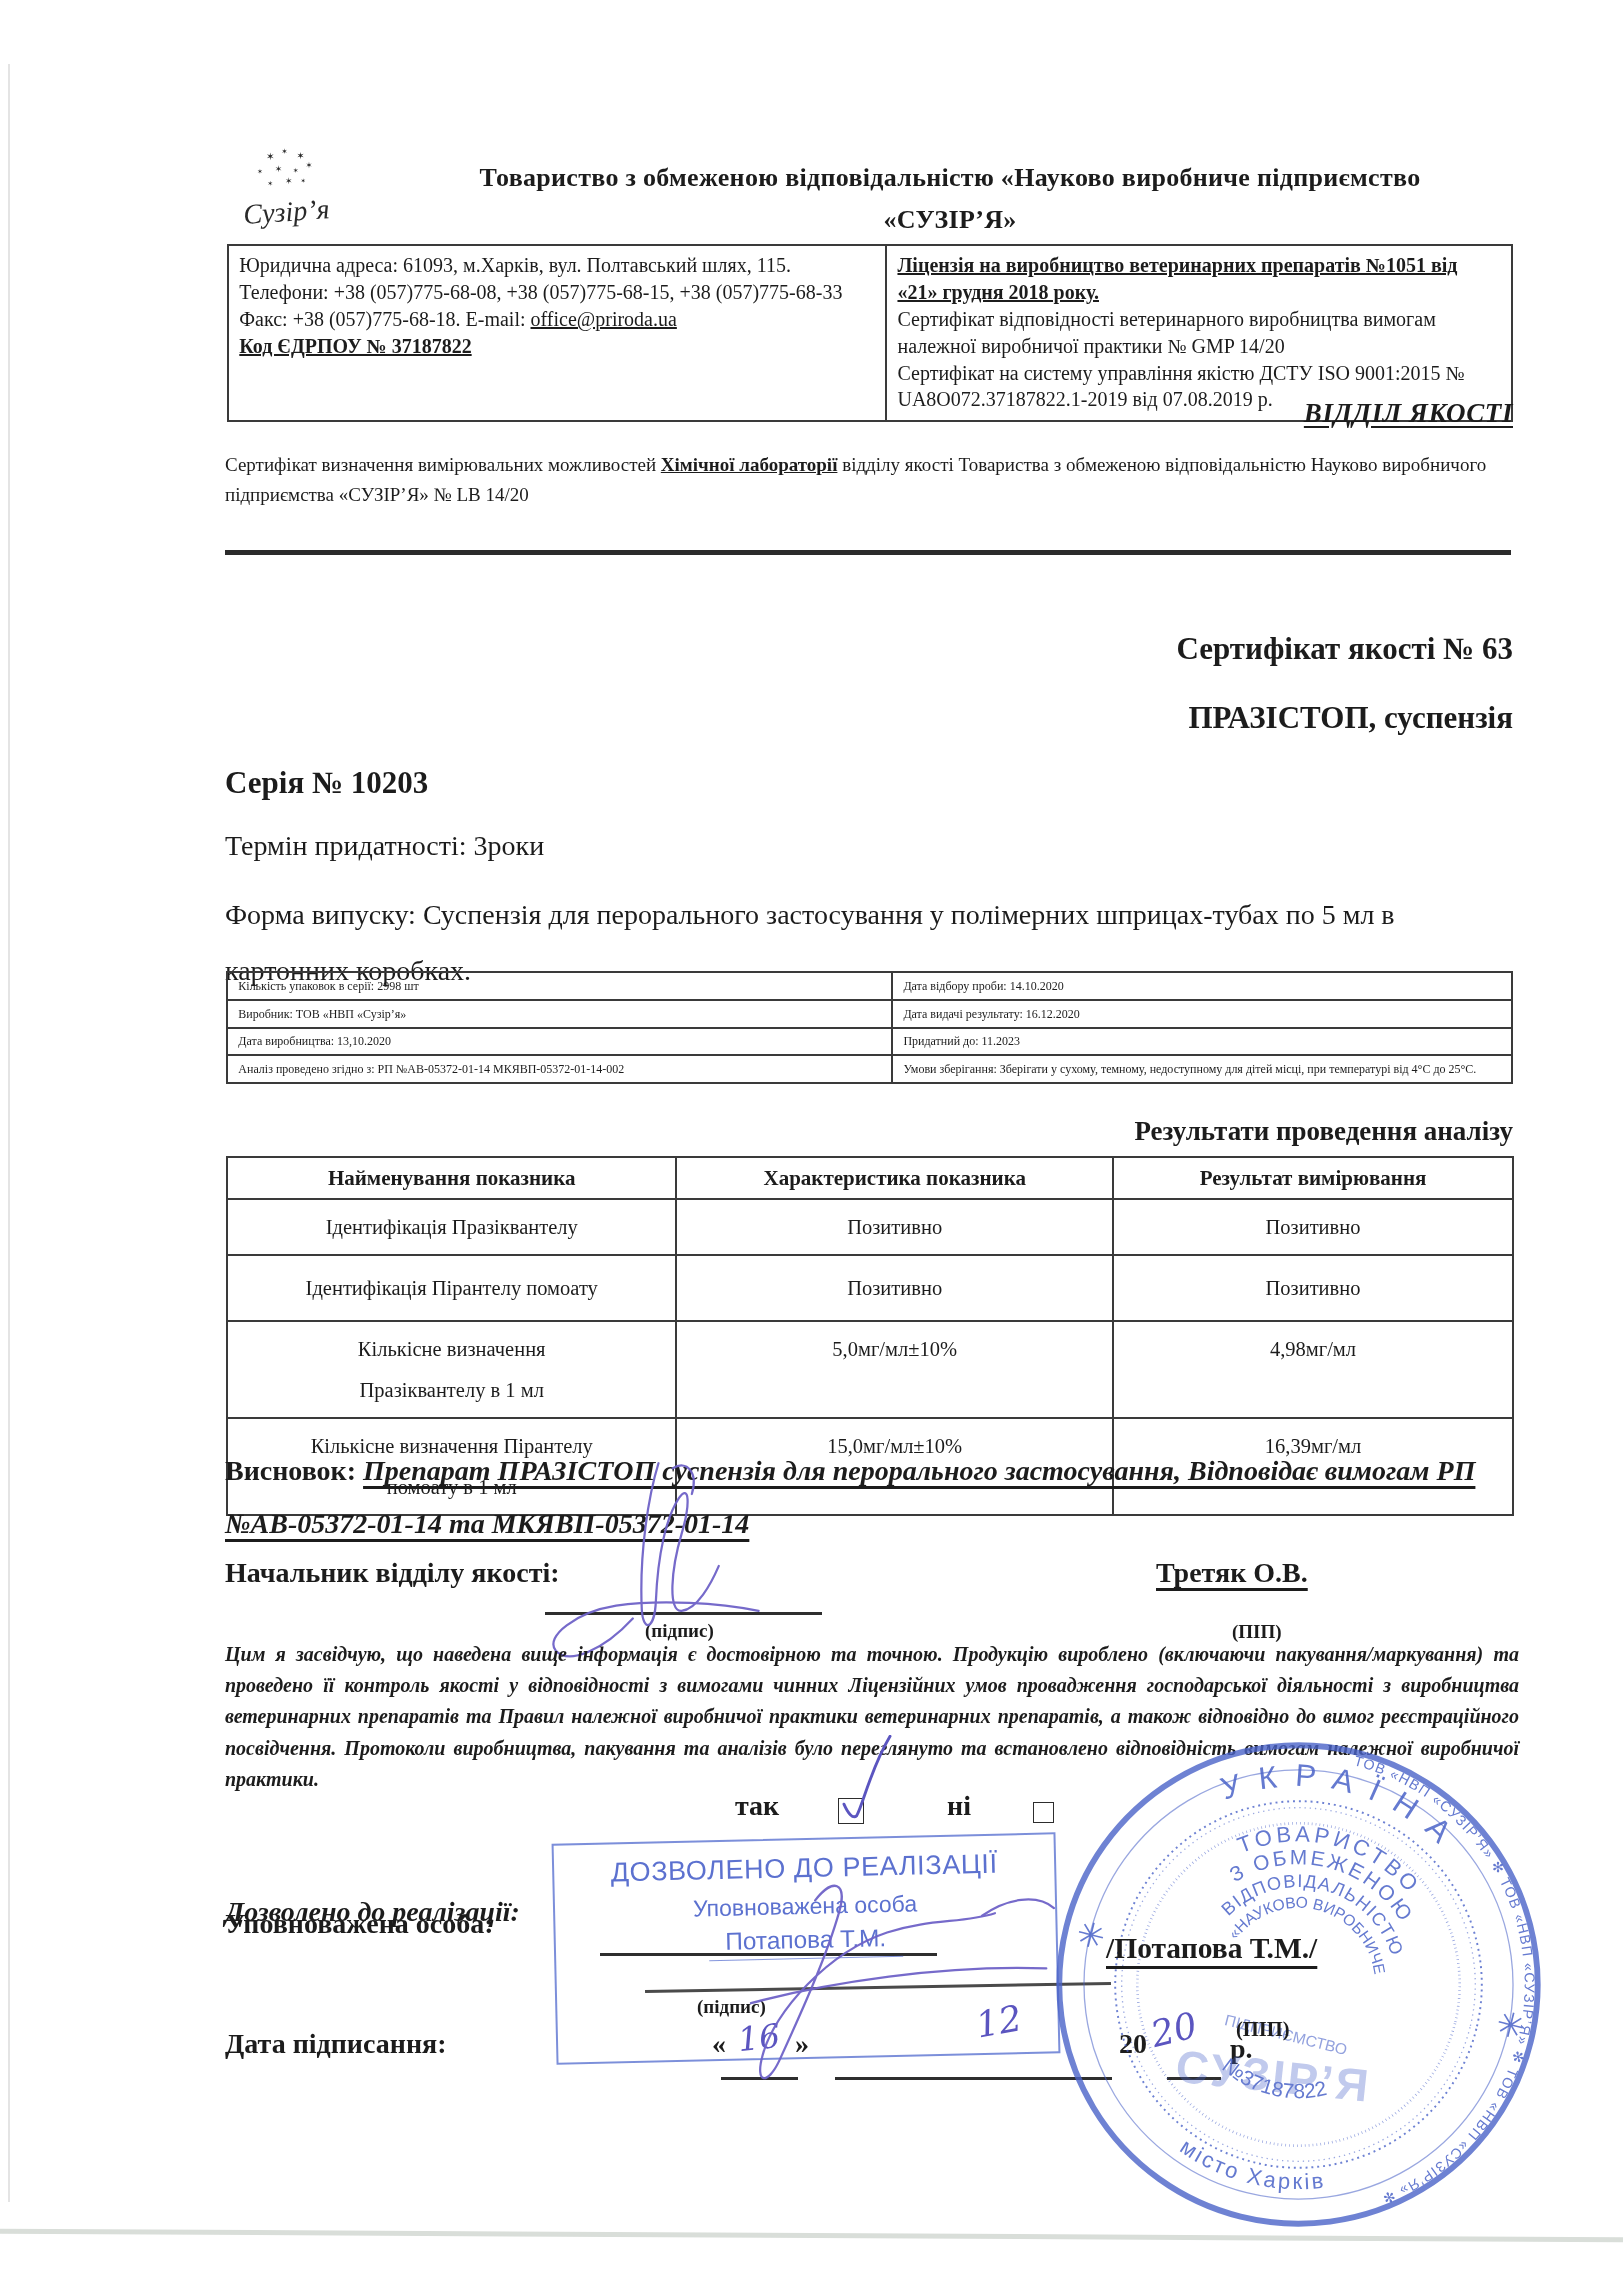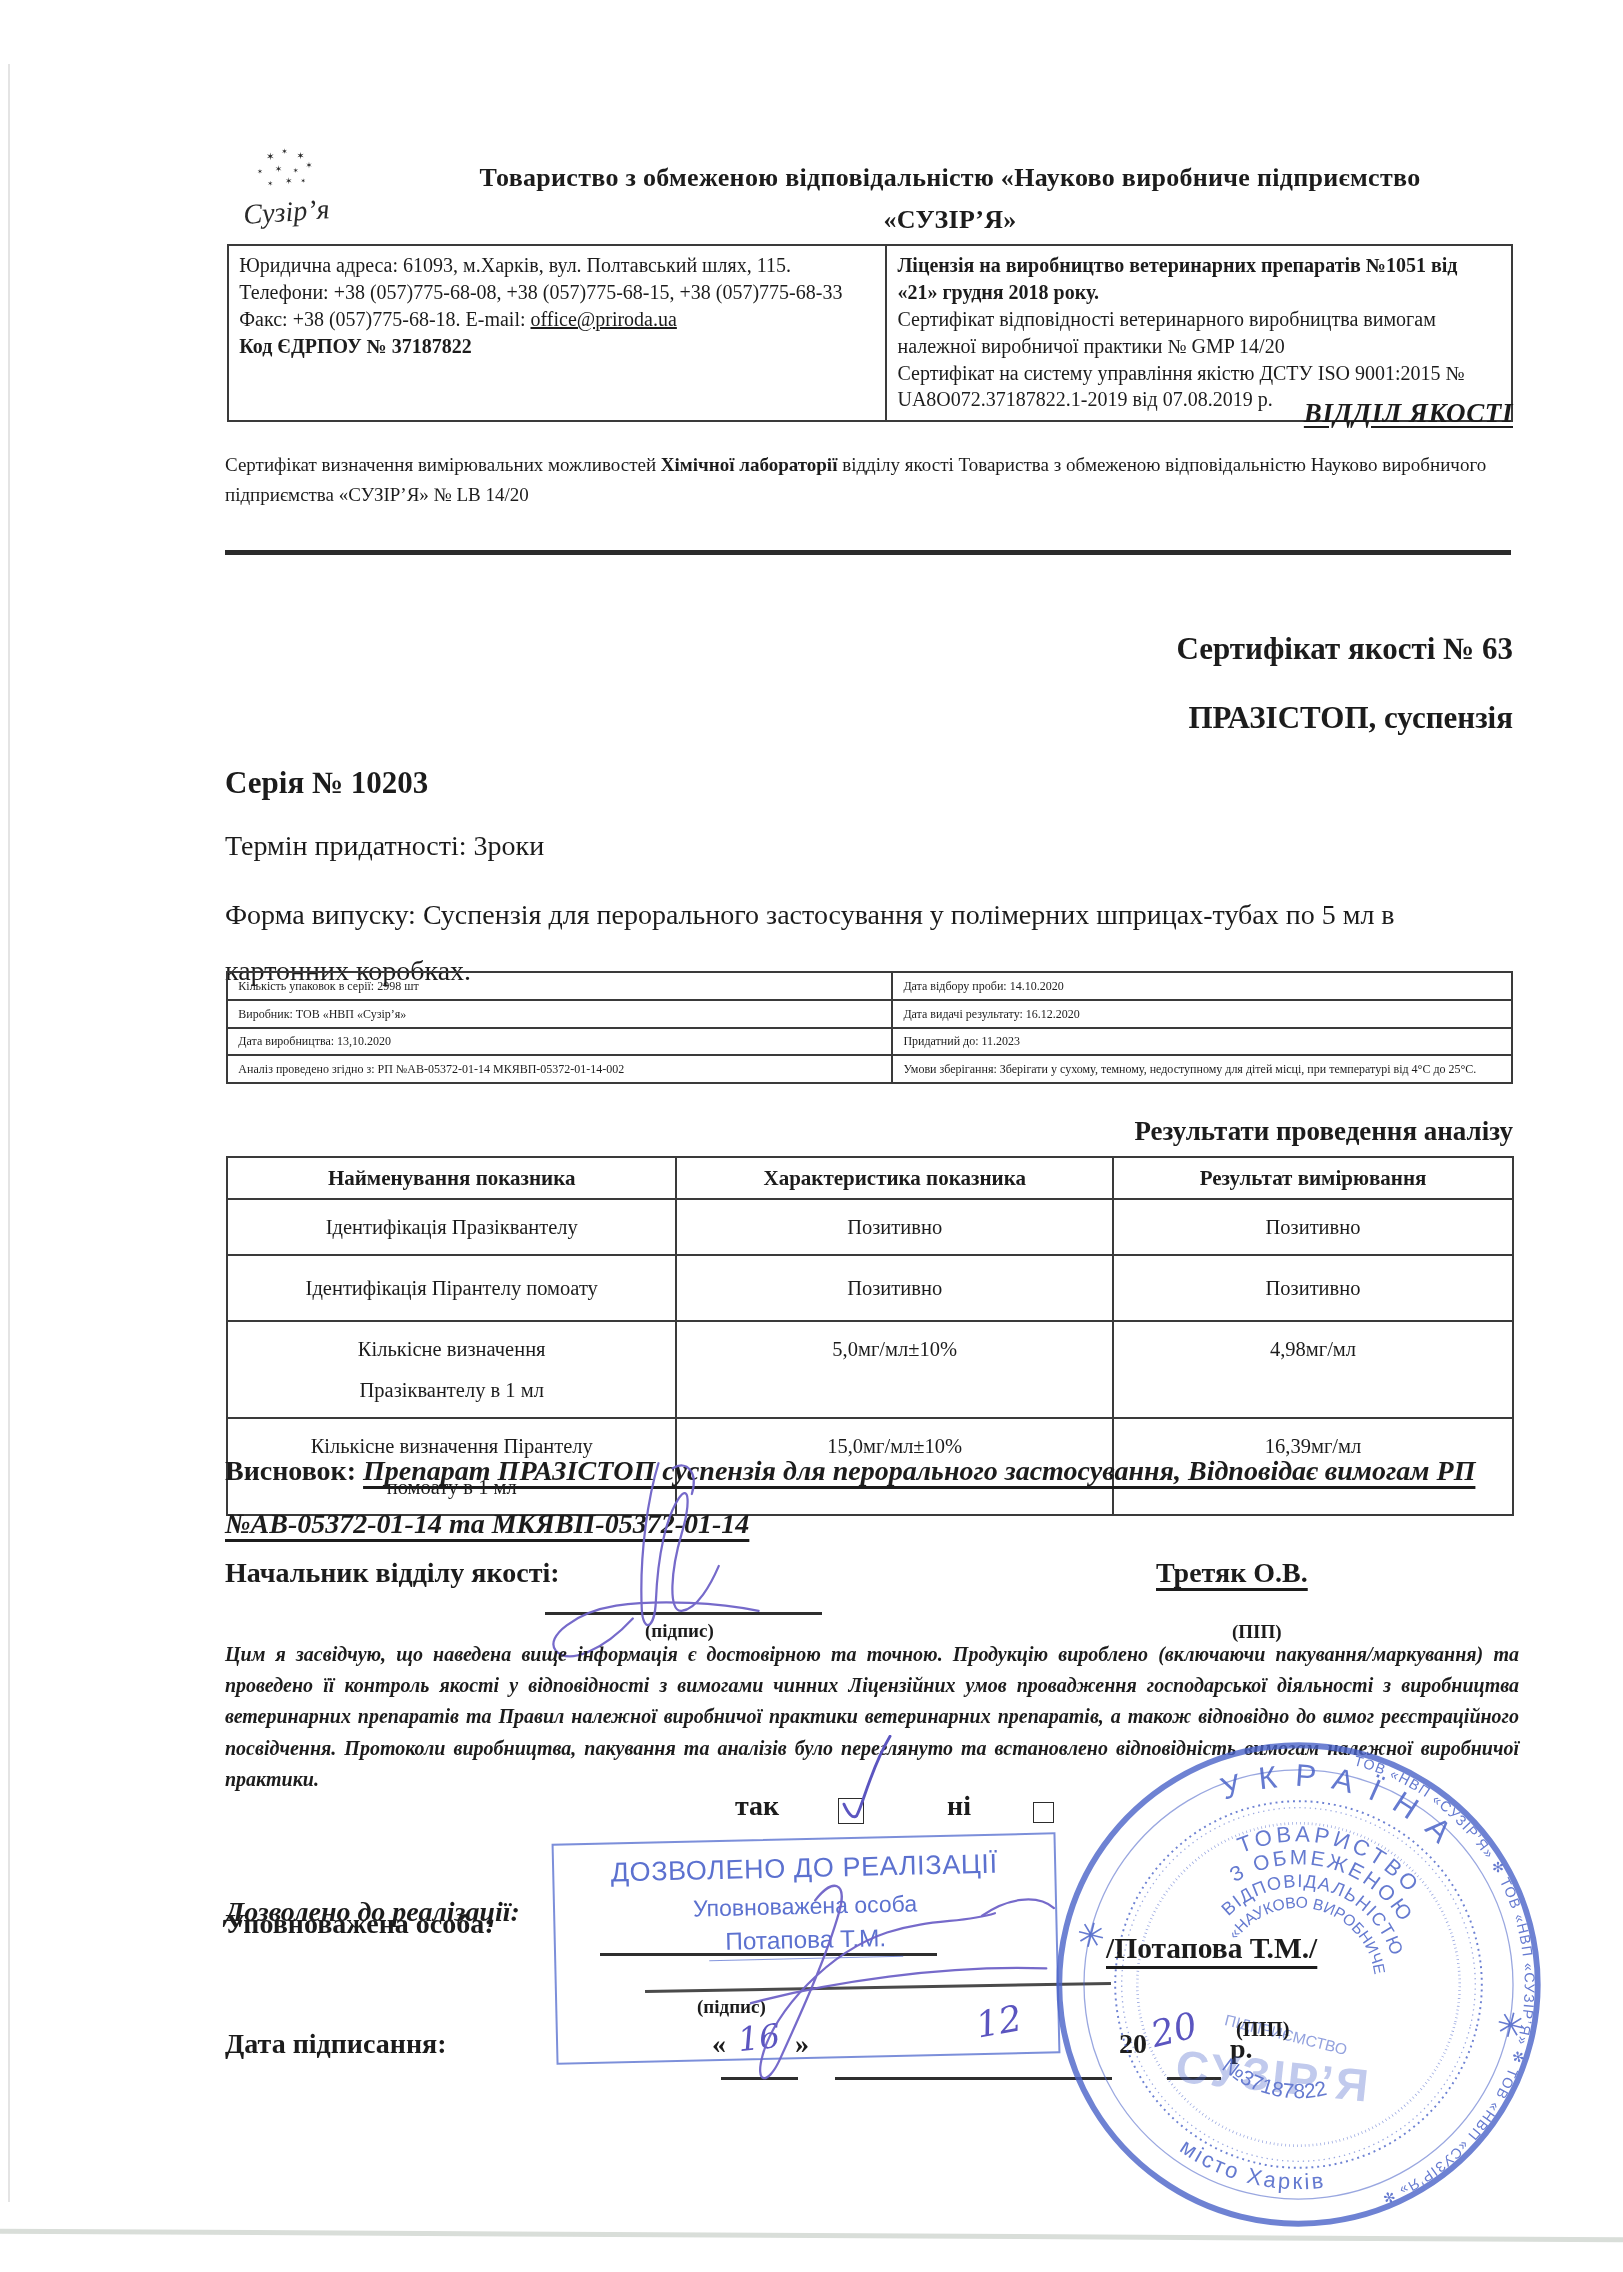--- a/index.html
+++ b/index.html
@@ -2,21 +2,21 @@
 <html style="font-size:10.3px"><head>
 <meta charset="utf-8">
 <style>
   html,body{margin:0;padding:0;}
   body{
     width:1623px;height:2273px;position:relative;background:#ffffff;
     font-family:"Liberation Serif", serif;color:#1c1c1c;overflow:hidden;
   }
   .abs{position:absolute;}
   .center{text-align:right;}
-  .b{font-weight:bold;}
+  .b{font-weight:bold;text-decoration:underline;}
   
   .company-title{font-size:26px;font-weight:bold;line-height:1.6;text-align:center;letter-spacing:0.3px;}
   
   table.info{border-collapse:collapse;width:1286px;table-layout:fixed;border-radius:7px;}
   table.info td{border:2.6px solid #3a3a3a;vertical-align:top;padding:6.4px 10.3px;font-size:20px;line-height:1.34;}
   td.addr-cell{width:49.5%;}
   .email{text-decoration:underline;}
   
   .vq-title{font-size:27px;font-weight:bold;font-style:italic;text-decoration:underline;text-underline-offset:3.9px;letter-spacing:0.6px;}
   .lab-par{font-size:19px;line-height:1.6;}

